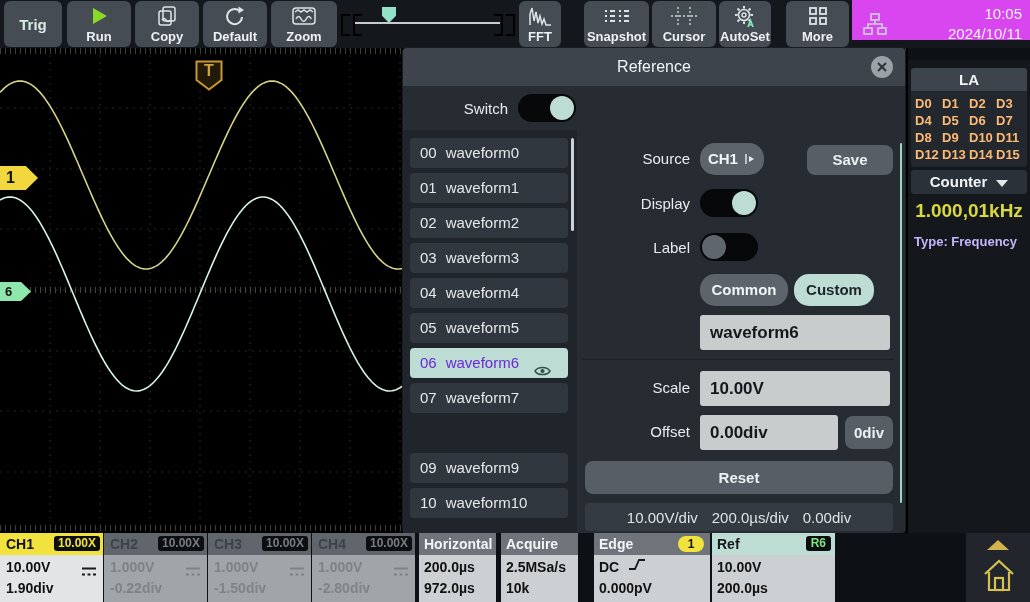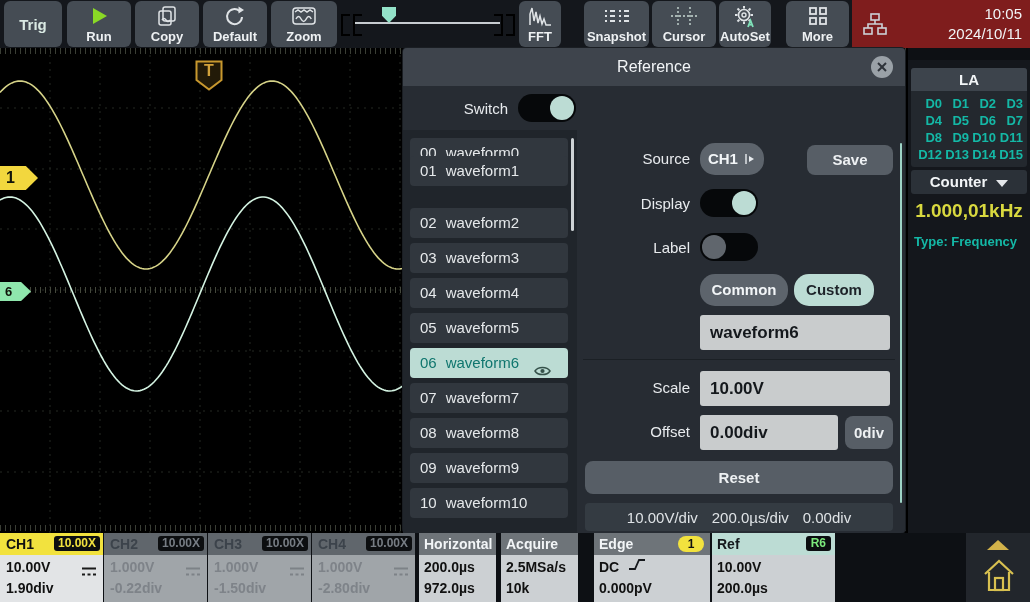--- a/index.html
+++ b/index.html
@@ -6,21 +6,21 @@
   body{width:1030px;height:602px;position:relative;overflow:hidden;background:#0d1014;
        font-family:"Liberation Sans",sans-serif;-webkit-font-smoothing:antialiased}
 
   
   .topbar{position:absolute;left:0;top:0;width:1030px;height:48px;background:#14171c}
   .tbtn{position:absolute;top:1px;height:46px;background:#454c54;border-radius:6px;color:#eef1f3;cursor:pointer}
   .tbtn .tlabel{position:absolute;bottom:3px;left:0;right:0;font-size:13px;font-weight:bold;text-align:center}
   .tbtn .ticon{position:absolute;top:3px;left:0;right:0;height:24px;display:flex;align-items:center;justify-content:center}
   .trig-label{position:absolute;left:0;right:0;top:0;bottom:0;display:flex;align-items:center;justify-content:center;
        font-size:15px;font-weight:bold;color:#d9e9e3}
-  .timebox{position:absolute;left:852px;top:0;width:178px;height:48px;background:#7f1d1d}
+  .timebox{position:absolute;left:852px;top:0;width:178px;height:40px;background:#d946ef}
   .times{position:absolute;right:8px;top:4px;text-align:right;color:#f2f5f7;font-size:15px;line-height:20px}
   .netic{position:absolute;left:10px;top:12px}
   
   .hslider{position:absolute;left:338px;top:0;width:178px;height:48px}
   .sl-line{position:absolute;left:17px;top:22px;width:145px;height:2px;background:#c7ccd0}
   .brk{position:absolute;top:14px;width:7px;height:18px}
   .brk.l{border-left:2px solid;border-top:2px solid;border-bottom:2px solid}
   .brk.r{border-right:2px solid;border-top:2px solid;border-bottom:2px solid}
   .dk{border-color:#4a5158}.lt{border-color:#c7ccd0}
   .sl-marker{position:absolute;left:44px;top:7px;width:14px;height:16px;background:#93e2c8;
@@ -34,41 +34,41 @@
        clip-path:polygon(0 0,68% 0,100% 50%,68% 100%,0 100%)}
   .m1{top:118px;width:32px;height:24px;background:#f2d73e;font-size:16px;line-height:24px;padding-left:6px}
   .m6{top:234px;width:26px;height:19px;background:#8fe7ad;font-size:13px;line-height:19px;padding-left:5px}
 
   
   .rpanel{position:absolute;left:908px;top:60px;width:132px;height:485px;background:#14171c}
   .labox{position:absolute;left:3px;top:8px;width:116px;background:#23282e;border-radius:3px;padding-bottom:5px}
   .lahead{height:23px;background:#3d444c;border-radius:3px 3px 0 0;color:#f2f5f7;font-weight:bold;font-size:15px;
        text-align:center;line-height:23px}
   .dgrid{display:grid;grid-template-columns:repeat(4,1fr);row-gap:2px;padding:5px 4px 0 4px}
-  .dgrid span{color:#14b8a6;font-weight:bold;font-size:13px;text-align:right}
+  .dgrid span{color:#fdba74;font-weight:bold;font-size:13px;text-align:left}
   .counterbar{position:absolute;left:3px;top:110px;width:116px;height:24px;background:#2b3138;border-radius:3px;
        color:#f2f5f7;font-weight:bold;font-size:15px;text-align:center;line-height:24px;cursor:pointer}
   .ctri{display:inline-block;width:0;height:0;border-left:6px solid transparent;border-right:6px solid transparent;
        border-top:7px solid #e4e7ea;margin-left:9px}
   .freq{position:absolute;left:0;top:140px;width:122px;text-align:center;color:#d9d93f;font-weight:bold;font-size:19px}
-  .ctype{position:absolute;left:6px;top:174px;color:#14b8a6;font-size:13px;font-weight:bold}
+  .ctype{position:absolute;left:6px;top:174px;color:#c4b5fd;font-size:13px;font-weight:bold}
 
   
   .dialog{position:absolute;left:403px;top:48px;width:502px;height:485px;background:#272c33;border-radius:4px;
        box-shadow:0 0 0 1px #1a1e23}
   .dhead{position:absolute;left:0;top:0;width:100%;height:38px;background:#3e444c;border-radius:4px 4px 0 0}
   .dtitle{position:absolute;left:0;right:0;top:0;height:38px;text-align:center;line-height:38px;
        color:#f2f5f7;font-size:16px}
   .dclose{position:absolute;right:12px;top:8px;width:22px;height:22px;border-radius:50%;background:#9aa1a7;
        display:flex;align-items:center;justify-content:center;cursor:pointer}
   .listbg{position:absolute;left:0;top:82px;width:174px;height:403px;background:#20252b}
   .li{position:absolute;left:7px;width:158px;height:30px;background:#31373e;border-radius:4px;
        color:#e6e9eb;font-size:15px;line-height:30px;padding-left:10px;box-sizing:border-box;cursor:pointer}
   .li span{margin-right:9px}
-  .li.sel{background:#bcdcd4;color:#0f766e}
+  .li.sel{background:#bcdcd4;color:#6d28d9}
   .li .eye{position:absolute;right:8px;top:9px}
   .lscroll{position:absolute;left:168px;top:90px;width:3px;height:93px;background:#cdd2d5;border-radius:2px}
   .dlabel{position:absolute;color:#e8ebee;font-size:15px;text-align:right;width:100px;left:187px}
   .toggle{position:absolute;width:58px;height:28px;border-radius:14px;background:#06080a;cursor:pointer}
   .toggle .knob{position:absolute;top:2px;width:24px;height:24px;border-radius:50%}
   .toggle.on .knob{left:32px;background:#bcdcd4}
   .toggle.off .knob{left:2px;background:#60666d}
   .pill{position:absolute;background:#5d646c;border-radius:15px;color:#f2f5f7;font-weight:bold;font-size:15px;
        text-align:center;cursor:pointer}
   .gbtn{position:absolute;background:#575e66;border-radius:8px;color:#eef1f3;font-weight:bold;font-size:15px;
@@ -340,36 +340,35 @@
     </div>
   </div>
 
   <div class="dlabel" style="left:20px;width:85px;top:52px">Switch</div>
   <div class="toggle on" style="left:115px;top:46px">
       <div class="knob"></div>
     </div>
 
   <div class="listbg">
     <div class="li" style="top:8px"><span>00</span><span>waveform0</span></div>
-    <div class="li" style="top:26px"><span>01</span><span>waveform1</span></div>
+    <div class="li" style="top:43px"><span>01</span><span>waveform1</span></div>
     <div class="li" style="top:78px"><span>02</span><span>waveform2</span></div>
     <div class="li" style="top:113px"><span>03</span><span>waveform3</span></div>
     <div class="li" style="top:148px"><span>04</span><span>waveform4</span></div>
     <div class="li" style="top:183px"><span>05</span><span>waveform5</span></div>
     <div class="li sel" style="top:218px">
       <span>06</span><span>waveform6</span>
       <span class="eye">
         <svg width="17" height="12" fill="none">
           <path d="M1,6 C4,1.2 13,1.2 16,6 C13,10.8 4,10.8 1,6 Z" stroke="#35514a" stroke-width="1.5"></path>
           <circle cx="8.5" cy="6" r="2.1" fill="#35514a"></circle>
           </svg>
       </span>
     </div>
     <div class="li" style="top:253px"><span>07</span><span>waveform7</span></div>
-    <div class="li" style="top:288px"><span>08</span><span>waveform8</span></div>
     <div class="li" style="top:323px"><span>09</span><span>waveform9</span></div>
     <div class="li" style="top:358px"><span>10</span><span>waveform10</span></div>
   </div>
   <div class="lscroll"></div>
 
   <div class="dlabel" style="top:102px">Source</div>
   <div class="pill" style="left:297px;top:95px;width:64px;height:32px;line-height:32px">
     <span>CH1</span>
     <svg width="12" height="12" style="vertical-align:-1px;margin-left:2px">
       <line x1="2" y1="1" x2="2" y2="11" stroke="#e8ecef" stroke-width="1.4"></line>

